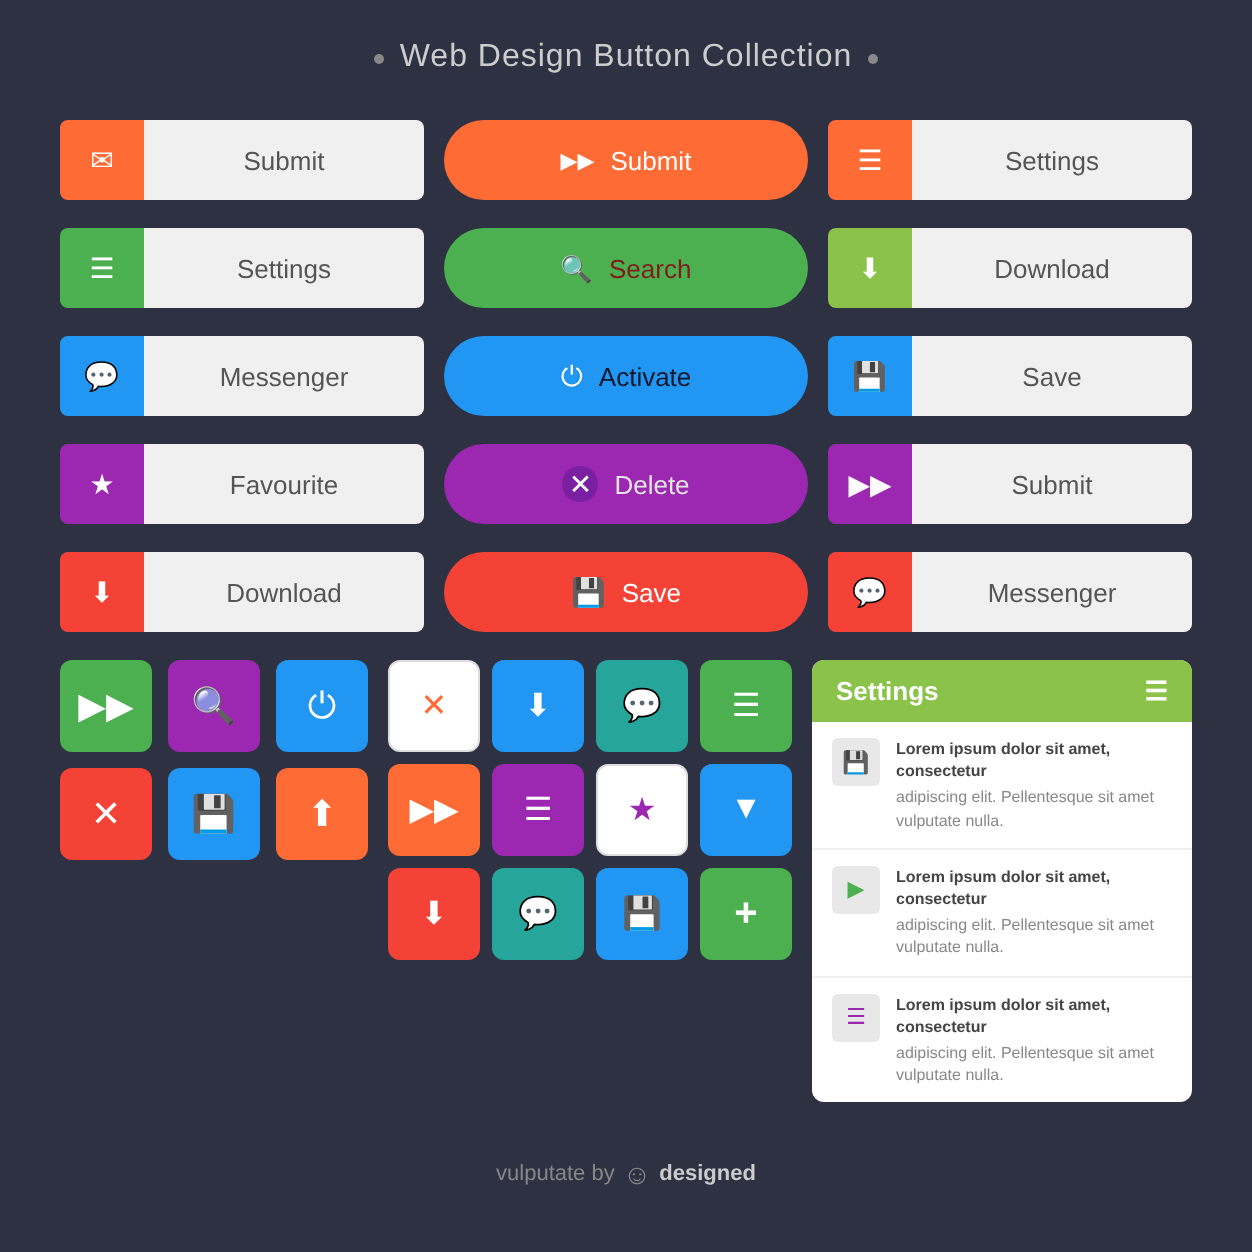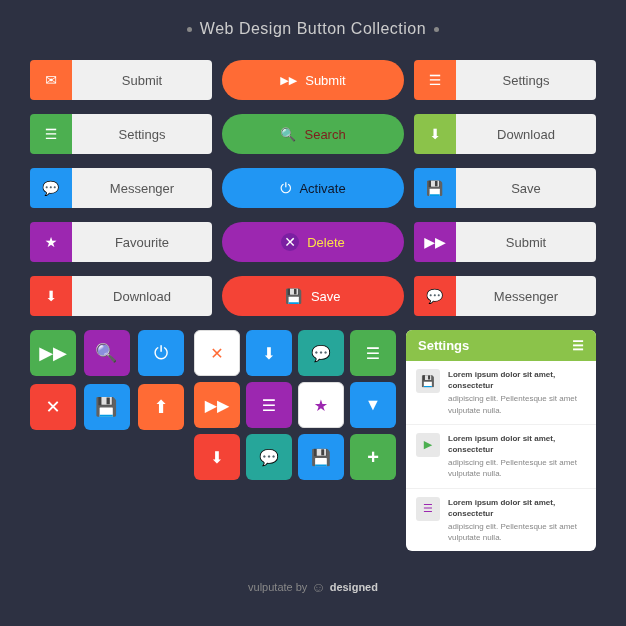--- a/index.html
+++ b/index.html
@@ -241,21 +241,21 @@
   </div>
 </div>
 
 <div class="buttons-grid">
   <div class="btn">
     <div class="icon-box purple">★</div>
     <div class="label">Favourite</div>
   </div>
   <div class="btn pill solid" style="background:#9c27b0; color:white; justify-content:center; gap:8px;">
     <span style="font-size:14px; background:#7b1fa2; border-radius:50%; width:18px;height:18px;display:flex;align-items:center;justify-content:center;">✕</span>
-    <span style="color:#fde047;">Delete</span>
+    <span style="color:#e5e5e5;">Delete</span>
   </div>
   <div class="btn">
     <div class="icon-box purple">▶▶</div>
     <div class="label">Submit</div>
   </div>
 </div>
 
 <div class="buttons-grid">
   <div class="btn">
     <div class="icon-box red">⬇</div>

